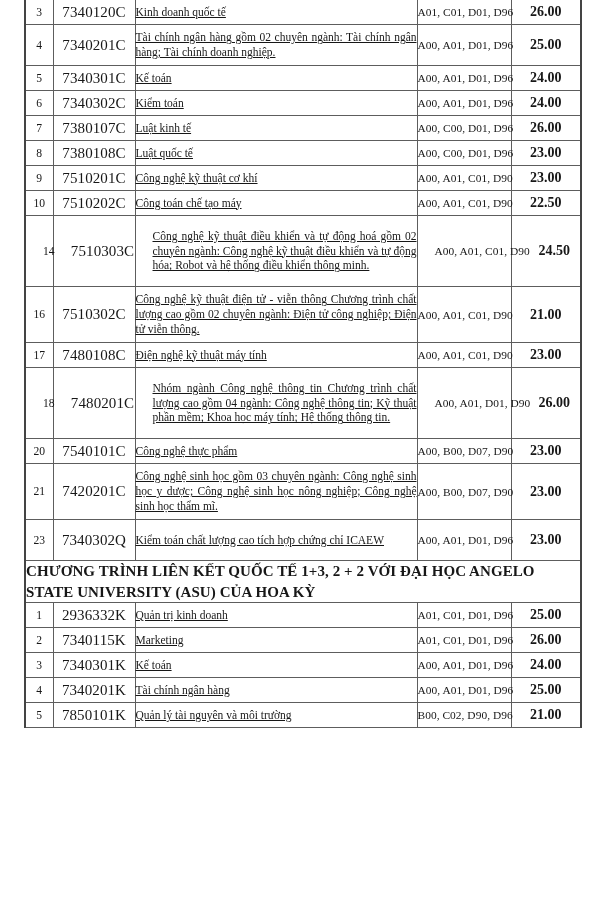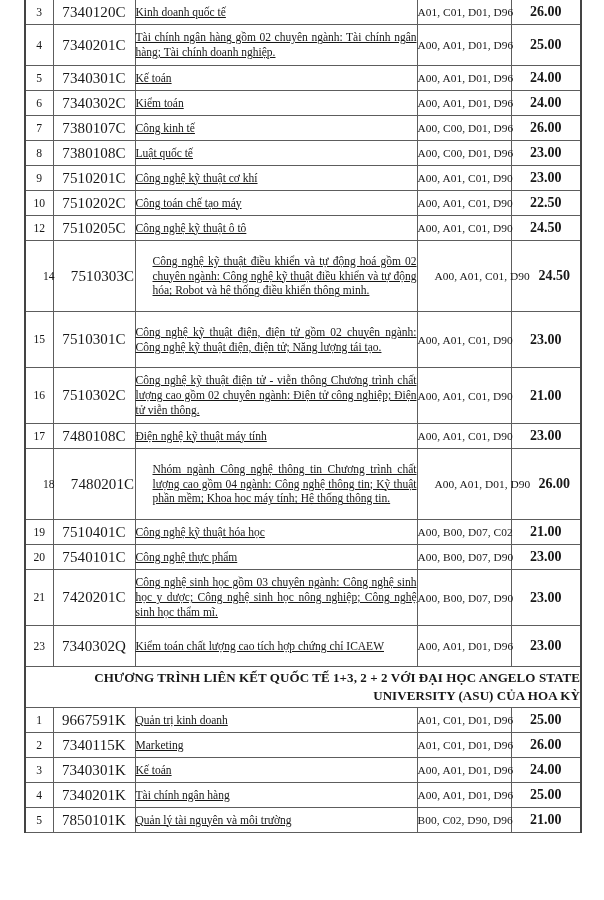--- a/index.html
+++ b/index.html
@@ -76,23 +76,23 @@
     text-align: center;
     font-weight: bold;
     font-size: 14px;
   }
   tr.r1 td { height: 24px; }
   tr.r2 td { height: 40px; }
   tr.r3 td { height: 55px; }
   tr.r4 td { height: 70px; padding-left: 17px; }
 
   td.section-head {
-    text-align: right;
+    text-align: left;
     font-weight: bold;
-    font-size: 13px;
+    font-size: 15px;
     line-height: 1.38;
     padding: 5px 10px 6px 10px;
     letter-spacing: .08px;
   }
 </style>
 </head>
 <body>
 
 <div id="sheet">
   <table class="admissions">
@@ -128,21 +128,21 @@
         <tr class="r1">
           <td class="idx">6</td>
           <td class="code">7340302C</td>
           <td class="name">Kiểm toán</td>
           <td class="block">A00, A01, D01, D96</td>
           <td class="score">24.00</td>
         </tr>
         <tr class="r1">
           <td class="idx">7</td>
           <td class="code">7380107C</td>
-          <td class="name">Công kinh tế</td>
+          <td class="name">Luật kinh tế</td>
           <td class="block">A00, C00, D01, D96</td>
           <td class="score">26.00</td>
         </tr>
         <tr class="r1">
           <td class="idx">8</td>
           <td class="code">7380108C</td>
           <td class="name">Luật quốc tế</td>
           <td class="block">A00, C00, D01, D96</td>
           <td class="score">23.00</td>
         </tr>
@@ -153,40 +153,26 @@
           <td class="block">A00, A01, C01, D90</td>
           <td class="score">23.00</td>
         </tr>
         <tr class="r1">
           <td class="idx">10</td>
           <td class="code">7510202C</td>
           <td class="name">Công toán chế tạo máy</td>
           <td class="block">A00, A01, C01, D90</td>
           <td class="score">22.50</td>
         </tr>
-        <tr class="r1">
-          <td class="idx">12</td>
-          <td class="code">7510205C</td>
-          <td class="name">Công nghệ kỹ thuật ô tô</td>
-          <td class="block">A00, A01, C01, D90</td>
-          <td class="score">24.50</td>
-        </tr>
         <tr class="r4">
           <td class="idx">14</td>
           <td class="code">7510303C</td>
           <td class="name">Công nghệ kỹ thuật điều khiển và tự động hoá gồm 02 chuyên ngành: Công nghệ kỹ thuật điều khiển và tự động hóa; Robot và hệ thống điều khiển thông minh.</td>
           <td class="block">A00, A01, C01, D90</td>
           <td class="score">24.50</td>
-        </tr>
-        <tr class="r3">
-          <td class="idx">15</td>
-          <td class="code">7510301C</td>
-          <td class="name">Công nghệ kỹ thuật điện, điện tử gồm 02 chuyên ngành: Công nghệ kỹ thuật điện, điện tử; Năng lượng tái tạo.</td>
-          <td class="block">A00, A01, C01, D90</td>
-          <td class="score">23.00</td>
         </tr>
         <tr class="r3">
           <td class="idx">16</td>
           <td class="code">7510302C</td>
           <td class="name">Công nghệ kỹ thuật điện tử - viễn thông Chương trình chất lượng cao gồm 02 chuyên ngành: Điện tử công nghiệp; Điện tử viễn thông.</td>
           <td class="block">A00, A01, C01, D90</td>
           <td class="score">21.00</td>
         </tr>
         <tr class="r1">
           <td class="idx">17</td>
@@ -196,27 +182,20 @@
           <td class="score">23.00</td>
         </tr>
         <tr class="r4">
           <td class="idx">18</td>
           <td class="code">7480201C</td>
           <td class="name">Nhóm ngành Công nghệ thông tin Chương trình chất lượng cao gồm 04 ngành: Công nghệ thông tin; Kỹ thuật phần mềm; Khoa học máy tính; Hệ thống thông tin.</td>
           <td class="block">A00, A01, D01, D90</td>
           <td class="score">26.00</td>
         </tr>
         <tr class="r1">
-          <td class="idx">19</td>
-          <td class="code">7510401C</td>
-          <td class="name">Công nghệ kỹ thuật hóa học</td>
-          <td class="block">A00, B00, D07, C02</td>
-          <td class="score">21.00</td>
-        </tr>
-        <tr class="r1">
           <td class="idx">20</td>
           <td class="code">7540101C</td>
           <td class="name">Công nghệ thực phẩm</td>
           <td class="block">A00, B00, D07, D90</td>
           <td class="score">23.00</td>
         </tr>
         <tr class="r3">
           <td class="idx">21</td>
           <td class="code">7420201C</td>
           <td class="name">Công nghệ sinh học gồm 03 chuyên ngành: Công nghệ sinh học y dược; Công nghệ sinh học nông nghiệp; Công nghệ sinh học thẩm mĩ.</td>
@@ -228,21 +207,21 @@
           <td class="code">7340302Q</td>
           <td class="name">Kiểm toán chất lượng cao tích hợp chứng chỉ ICAEW</td>
           <td class="block">A00, A01, D01, D96</td>
           <td class="score">23.00</td>
         </tr>
         <tr class="r2">
           <td class="section-head" colspan="5">CHƯƠNG TRÌNH LIÊN KẾT QUỐC TẾ 1+3, 2 + 2 VỚI ĐẠI HỌC ANGELO STATE UNIVERSITY (ASU) CỦA HOA KỲ</td>
         </tr>
         <tr class="r1">
           <td class="idx">1</td>
-          <td class="code">9667591K</td>
+          <td class="code">2936332K</td>
           <td class="name">Quản trị kinh doanh</td>
           <td class="block">A01, C01, D01, D96</td>
           <td class="score">25.00</td>
         </tr>
         <tr class="r1">
           <td class="idx">2</td>
           <td class="code">7340115K</td>
           <td class="name">Marketing</td>
           <td class="block">A01, C01, D01, D96</td>
           <td class="score">26.00</td>

